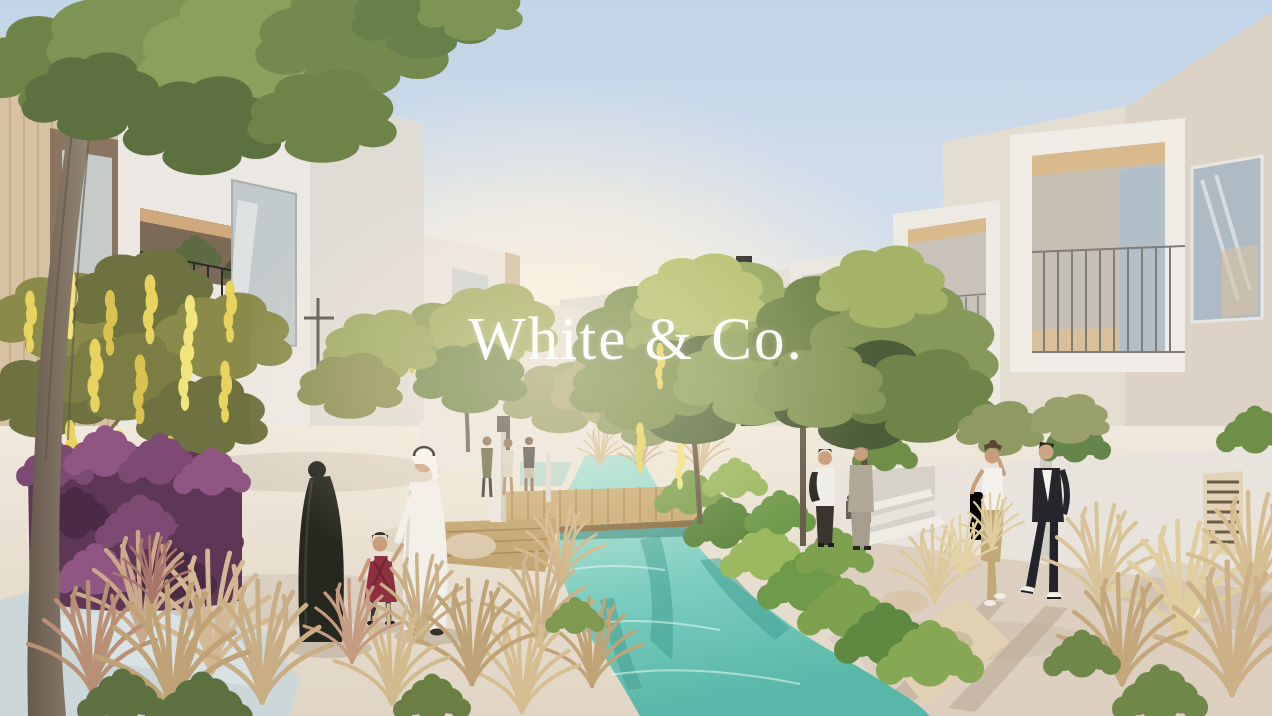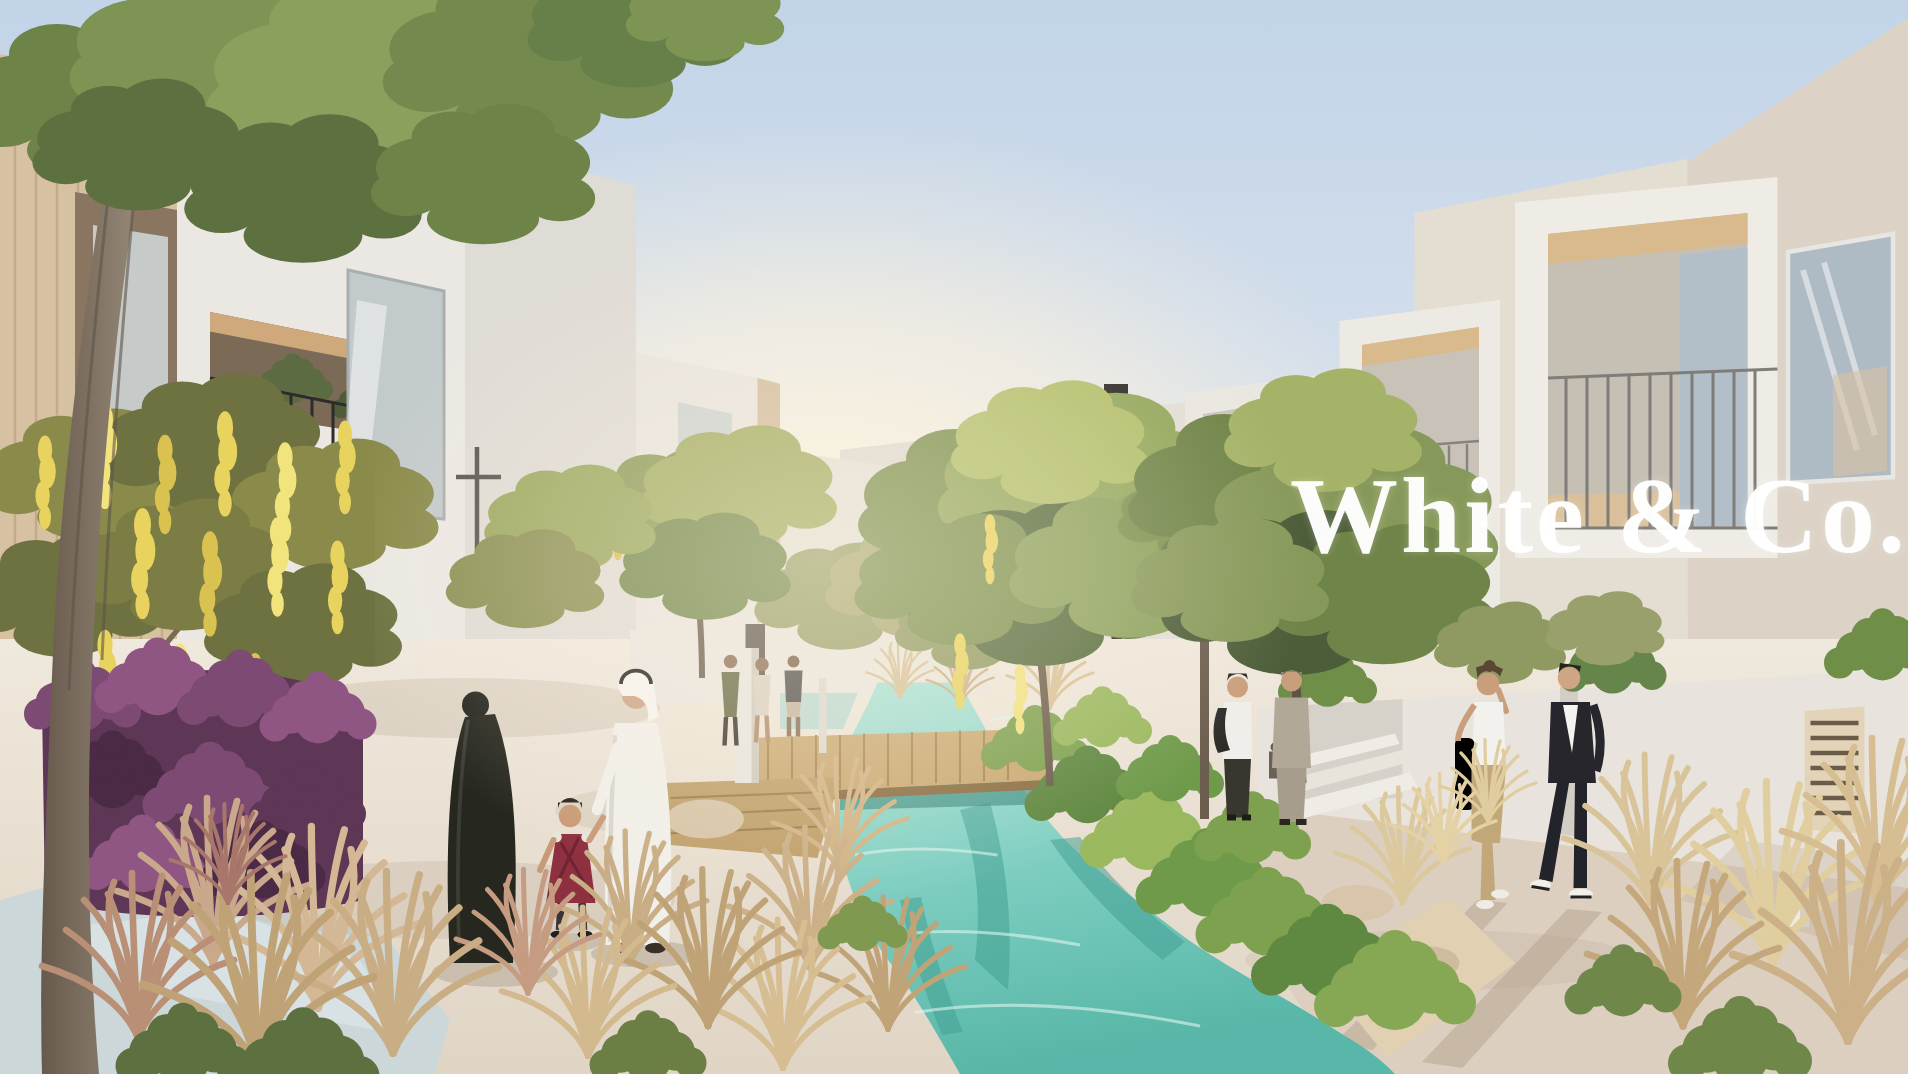--- a/index.html
+++ b/index.html
@@ -1,21 +1,21 @@
 <!DOCTYPE html>
 <html><head>
 <meta charset="utf-8">
 <style>
   html,body{margin:0;padding:0;background:#20242a;}
   .stage{position:relative;width:1272px;height:716px;overflow:hidden;margin:0 auto;
          font-family:"Liberation Sans",sans-serif;}
   .stage svg{position:absolute;inset:0;display:block;}
-  .watermark{position:absolute;left:0;right:0;top:308px;text-align:right;
-             font-family:"Liberation Serif",serif;font-size:72px;line-height:1;
-             color:rgba(255,255,255,.97);letter-spacing:2px;font-weight:700;
+  .watermark{position:absolute;left:0;right:0;top:308px;text-align:center;
+             font-family:"Liberation Serif",serif;font-size:61px;line-height:1;
+             color:rgba(255,255,255,.97);letter-spacing:2px;font-weight:400;
              text-shadow:0 0 6px rgba(255,255,255,.25);pointer-events:none;}
 </style>
 </head>
 <body>
 
 <div class="stage">
 <svg viewBox="0 0 1272 716" width="1272" height="716">
 <defs>
   <linearGradient id="skyG" x1="0" y1="0" x2="0" y2="1">
     <stop offset="0" stop-color="#c2d4e8"></stop>

